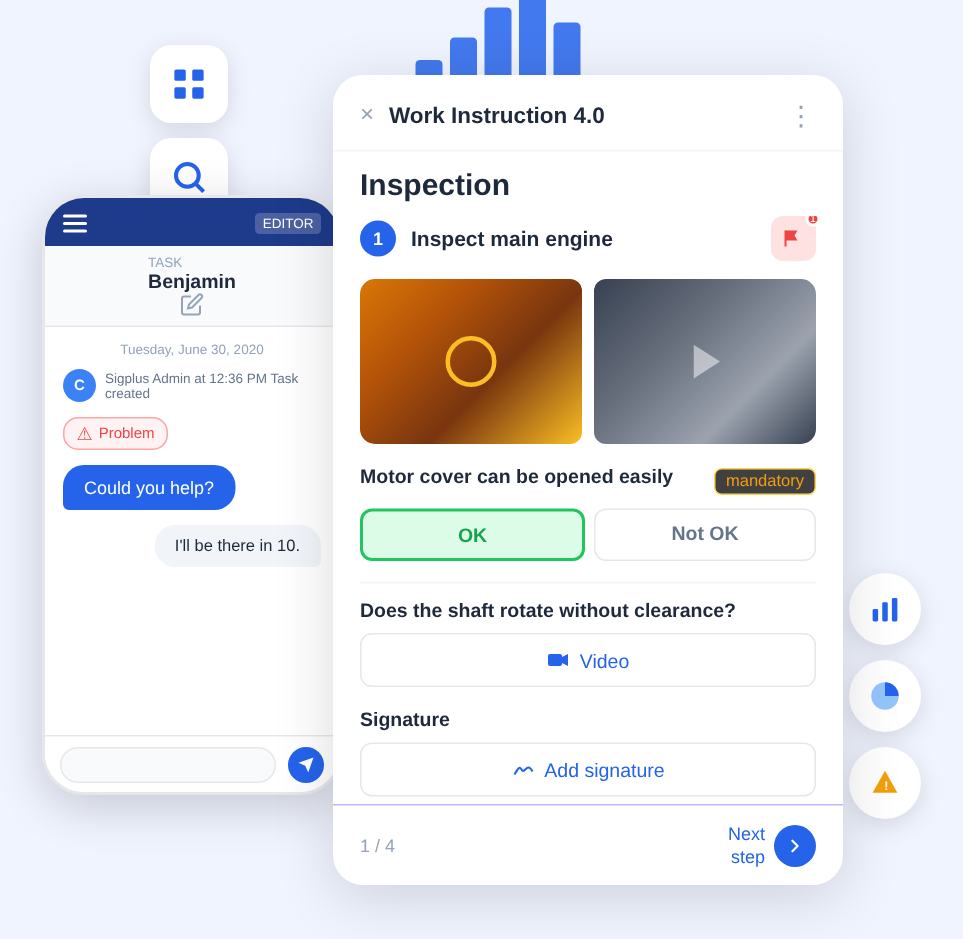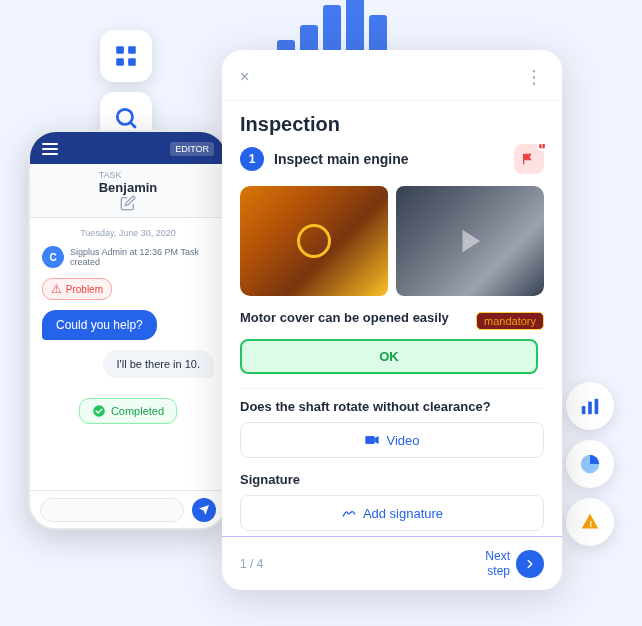--- a/index.html
+++ b/index.html
@@ -390,21 +390,21 @@
     }
     .question-label {
       font-size: 13px;
       font-weight: 600;
       color: #1e293b;
       margin-bottom: 6px;
     }
     .mandatory-label {
       font-size: 11px;
       color: #f59e0b;
-      background: #7f1d1d;
+      background: #404040;
       border: 1px solid #fcd34d;
       border-radius: 5px;
       padding: 2px 7px;
     }
     .question-row {
       display: flex;
       align-items: center;
       justify-content: space-between;
       margin-bottom: 8px;
     }
@@ -605,45 +605,37 @@
     <div class="problem-badge">
       <span style="color:#ef4444; font-size:12px;">⚠</span>
       <span>Problem</span>
     </div>
     <div>
       <div class="bubble-blue">Could you help?</div>
     </div>
     <div class="bubble-white-wrap">
       <div class="bubble-white">I'll be there in 10.</div>
     </div>
-    <div style="display:flex; justify-content:center; margin-top:4px;">
-      <div class="completed-badge">
-        <svg width="14" height="14" viewBox="0 0 24 24">
-          <circle cx="12" cy="12" r="10" fill="#22c55e"></circle>
-          <path d="M7 12l3.5 3.5L17 9" stroke="white" stroke-width="2.2" fill="none" stroke-linecap="round" stroke-linejoin="round"></path>
-        </svg>
-        <span>Completed</span>
-      </div>
-    </div>
   </div>
   <div class="phone-input-bar">
     <div class="phone-input-field"></div>
     <div class="phone-send-btn">
       <svg width="12" height="12" viewBox="0 0 24 24" fill="white">
         <path d="M22 2L11 13"></path>
         <path d="M22 2L15 22 11 13 2 9l20-7z"></path>
       </svg>
     </div>
   </div>
 </div>
 
 <div class="work-card">
   <div class="work-card-header">
     <div class="work-card-header-left">
       <span class="close-x">×</span>
+      <span class="work-card-title">Work Instruction 4.0</span>
     </div>
     <span class="more-dots">⋮</span>
   </div>
   <div class="inspection-title">Inspection</div>
   <div class="work-card-body">
     <div class="step-row">
       <div class="step-left">
         <div class="step-number">1</div>
         <span class="step-label">Inspect main engine</span>
       </div>
@@ -666,20 +658,21 @@
         </svg>
       </div>
     </div>
 
     <div class="question-row">
       <span class="question-label">Motor cover can be opened easily</span>
       <span class="mandatory-label">mandatory</span>
     </div>
     <div class="btn-row">
       <div class="btn-ok">OK</div>
+      <div class="btn-not-ok">Not OK</div>
     </div>
 
     <hr class="section-divider">
 
     <div class="question-2-label">Does the shaft rotate without clearance?</div>
     <button class="btn-video">
       <svg width="16" height="16" viewBox="0 0 24 24" fill="#2563eb">
         <rect x="2" y="6" width="14" height="12" rx="2"></rect>
         <polygon points="16,9 22,6 22,18 16,15" fill="#2563eb"></polygon>
       </svg>

